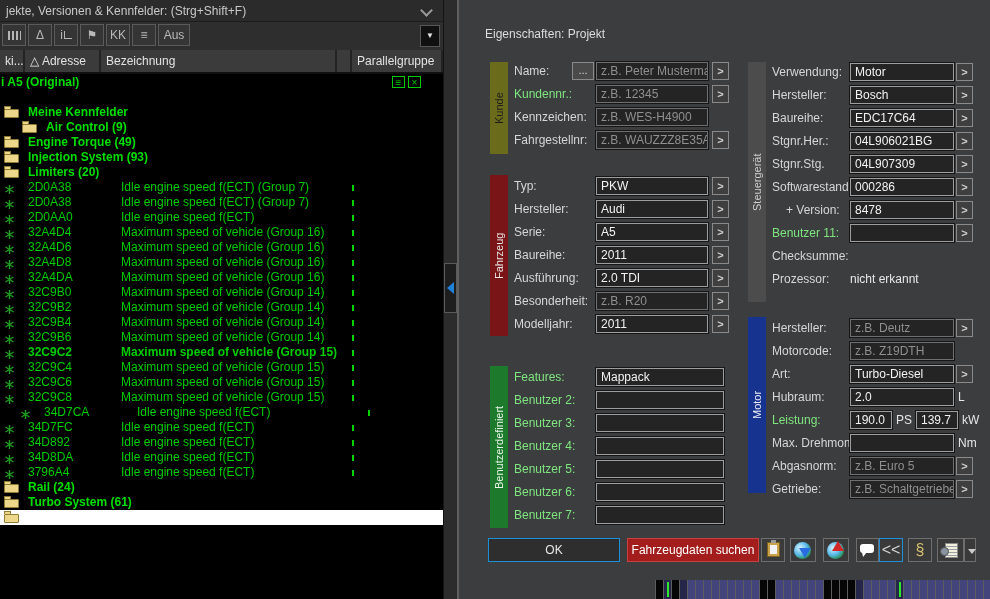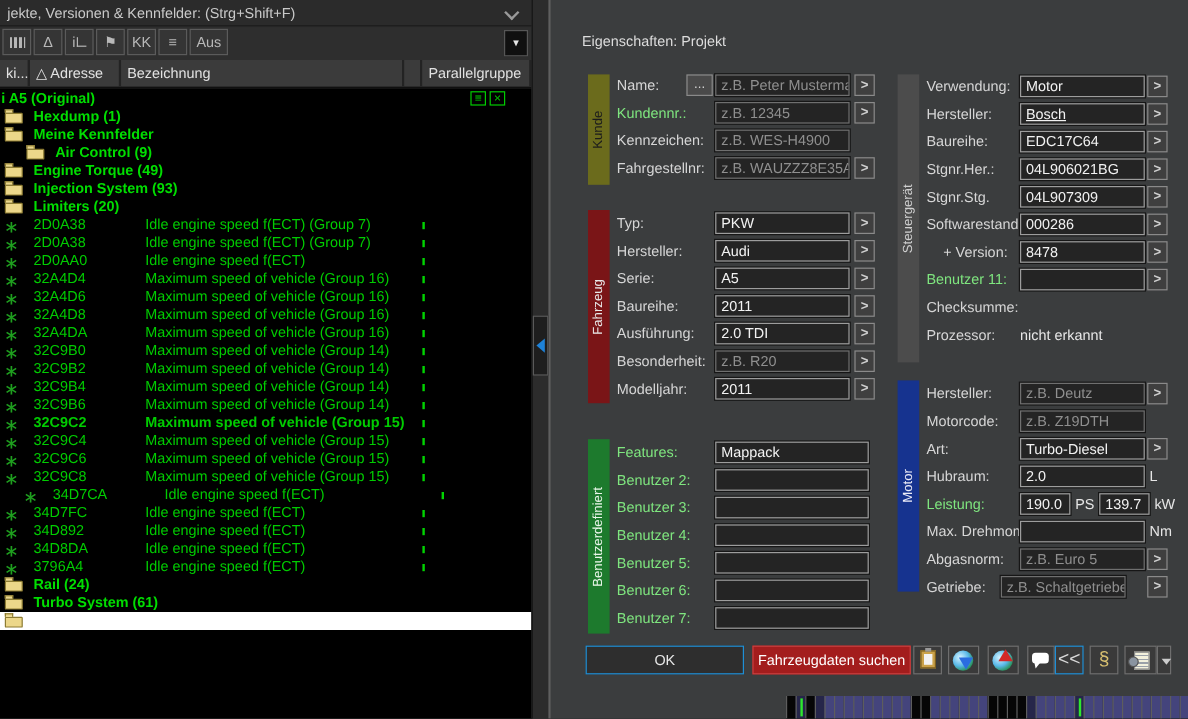--- a/index.html
+++ b/index.html
@@ -134,24 +134,20 @@
         <div class="col-cell" style="left: 101px; top: 0px; width: 236px; height: 22px;">Bezeichnung</div>
         <div class="col-cell" style="left: 337px; top: 0px; width: 15px; height: 22px;"></div>
         <div class="col-cell" style="left: 352px; top: 0px; width: 91px; height: 22px;">Parallelgruppe</div>
       </div>
     <div id="tree">
         <div class="tree-row" style="left: 0px; top: 1px; width: 443px; height: 15px;">
           <div class="t-root">i A5 (Original)</div>
           <div class="row-ico" style="left: 392px; top: 1px; width: 13px; height: 12px;">≡</div>
           <div class="row-ico" style="left: 408px; top: 1px; width: 13px; height: 12px;">×</div>
         </div>
-        <div class="tree-row" style="left: 0px; top: 16px; width: 443px; height: 15px;">
-          <div class="folder"></div>
-          <div class="t-label">Hexdump (1)</div>
-        </div>
         <div class="tree-row" style="left: 0px; top: 31px; width: 443px; height: 15px;">
           <div class="folder"></div>
           <div class="t-label">Meine Kennfelder</div>
         </div>
         <div class="tree-row" style="left: 0px; top: 46px; width: 443px; height: 15px; margin-left: 18px;">
           <div class="folder"></div>
           <div class="t-label">Air Control (9)</div>
         </div>
         <div class="tree-row" style="left: 0px; top: 61px; width: 443px; height: 15px;">
           <div class="folder"></div>
@@ -481,21 +477,21 @@
         <div class="field" style="left: 137px; top: 483px; width: 128px; height: 18px;"></div>
         <div class="f-label green" style="left: 55px; top: 506px;">Benutzer 7:</div>
         <div class="field" style="left: 137px; top: 506px; width: 128px; height: 18px;"></div>
         <div class="stripe" style="left: 289px; top: 62px; width: 18px; height: 240px; background: rgb(76, 76, 76);">
           <span style="color: rgb(207, 207, 207);">Steuergerät</span>
         </div>
         <div class="f-label" style="left: 313px; top: 63px;">Verwendung:</div>
         <div class="field" style="left: 391px; top: 63px; width: 104px; height: 18px;">Motor</div>
         <div class="arrow-btn" style="left: 497px; top: 63px; width: 17px; height: 18px;">&gt;</div>
         <div class="f-label" style="left: 313px; top: 86px;">Hersteller:</div>
-        <div class="field" style="left: 391px; top: 86px; width: 104px; height: 18px; text-decoration: underline;">Bosch</div>
+        <div class="field" style="left: 391px; top: 86px; width: 104px; height: 18px;">Bosch</div>
         <div class="arrow-btn" style="left: 497px; top: 86px; width: 17px; height: 18px;">&gt;</div>
         <div class="f-label" style="left: 313px; top: 109px;">Baureihe:</div>
         <div class="field" style="left: 391px; top: 109px; width: 104px; height: 18px;">EDC17C64</div>
         <div class="arrow-btn" style="left: 497px; top: 109px; width: 17px; height: 18px;">&gt;</div>
         <div class="f-label" style="left: 313px; top: 132px;">Stgnr.Her.:</div>
         <div class="field" style="left: 391px; top: 132px; width: 104px; height: 18px;">04L906021BG</div>
         <div class="arrow-btn" style="left: 497px; top: 132px; width: 17px; height: 18px;">&gt;</div>
         <div class="f-label" style="left: 313px; top: 155px;">Stgnr.Stg.</div>
         <div class="field" style="left: 391px; top: 155px; width: 104px; height: 18px;">04L907309</div>
         <div class="arrow-btn" style="left: 497px; top: 155px; width: 17px; height: 18px;">&gt;</div>
@@ -530,21 +526,21 @@
         <div class="unit" style="left: 437px; top: 411px;">PS</div>
         <div class="field" style="left: 457px; top: 411px; width: 42px; height: 18px;">139.7</div>
         <div class="unit" style="left: 503px; top: 411px;">kW</div>
         <div class="f-label" style="left: 313px; top: 434px;">Max. Drehmom.</div>
         <div class="field" style="left: 391px; top: 434px; width: 104px; height: 18px;"></div>
         <div class="unit" style="left: 499px; top: 434px;">Nm</div>
         <div class="f-label" style="left: 313px; top: 457px;">Abgasnorm:</div>
         <div class="field ph" style="left: 391px; top: 457px; width: 104px; height: 18px;">z.B. Euro 5</div>
         <div class="arrow-btn" style="left: 497px; top: 457px; width: 17px; height: 18px;">&gt;</div>
         <div class="f-label" style="left: 313px; top: 480px;">Getriebe:</div>
-        <div class="field ph" style="left: 375px; top: 480px; width: 104px; height: 18px;">z.B. Schaltgetriebe</div>
+        <div class="field ph" style="left: 391px; top: 480px; width: 104px; height: 18px;">z.B. Schaltgetriebe</div>
         <div class="arrow-btn" style="left: 497px; top: 480px; width: 17px; height: 18px;">&gt;</div>
       </div>
     <div id="search-btn" class="btn">Fahrzeugdaten suchen</div>
     <div id="ok-btn" class="btn">OK</div>
     <div id="footer-icons">
         <div class="ico-btn" style="left: 302px; width: 24px; height: 24px; top: 538px;">
           <div class="ic-clip"></div>
         </div>
         <div class="ico-btn" style="left: 331px; width: 26px; height: 24px; top: 538px;">
           <div class="ic-globe"></div>

